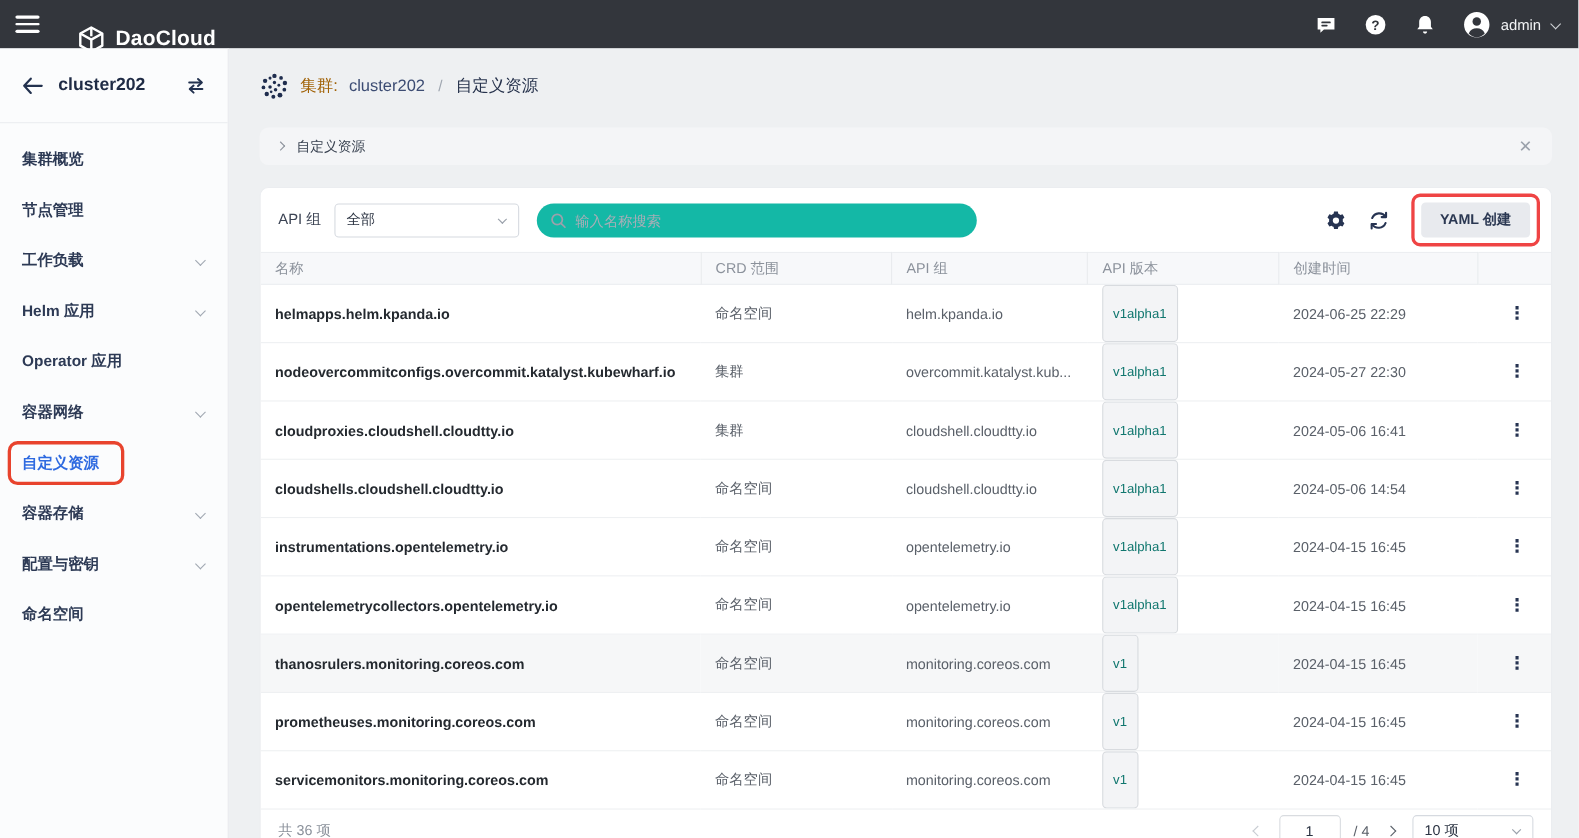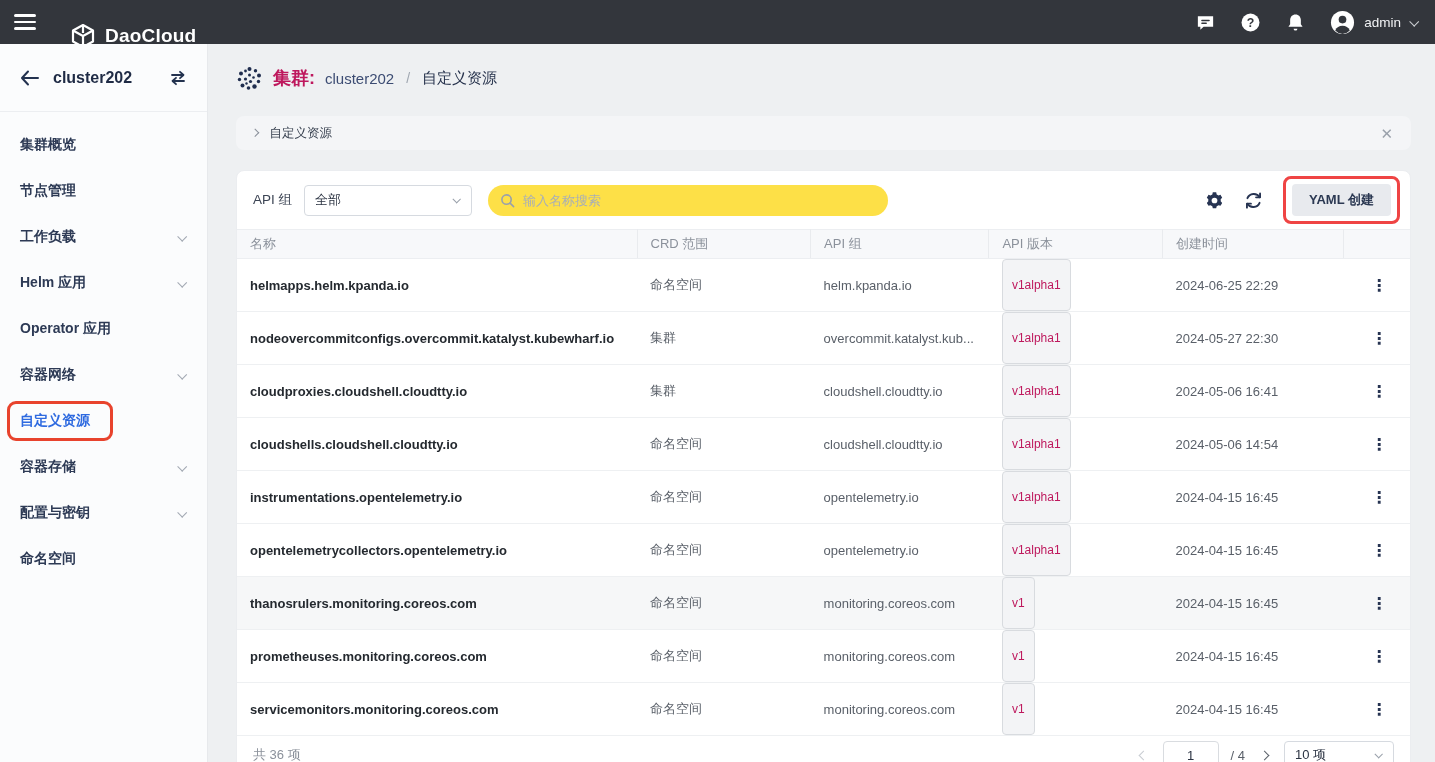--- a/index.html
+++ b/index.html
@@ -41,42 +41,42 @@
   .side-label { font-size:14px; font-weight:600; color:#2d3a55; flex:1; }
   .side-item.active .side-label { color:#2e6ae0; }
   .side-chev { color:#a0a7b1; margin-right:2px; }
   .red-box { position:absolute; left:7px; top:3px; width:106px; height:40px;
     border:3px solid #e8432d; border-radius:9px; pointer-events:none; }
 
   
   .main { flex:1; background:#eef0f2; padding:14px 24px 0 28px; overflow:hidden; }
   .crumb-row { height:40px; display:flex; align-items:center; gap:10px; }
   .crumb-ico { display:flex; }
-  .crumb-prefix { font-size:18px; font-weight:700; color:#be185d; }
+  .crumb-prefix { font-size:15px; font-weight:400; color:#a16207; }
   .crumb-link { font-size:15px; color:#3c4c73; cursor:pointer; }
   .crumb-sep { font-size:14px; color:#a0a7b1; padding:0 2px; }
   .crumb-cur { font-size:15px; color:#26324c; }
 
   
   .banner { margin-top:18px; height:34px; background:#f4f5f7; border-radius:8px;
     display:flex; align-items:center; padding:0 16px; }
   .banner .chev { width:5.5px; height:5.5px; color:#8b919b; }
   .banner-label { font-size:12.5px; color:#37404f; margin-left:12px; flex:1; }
   .banner-close { color:#9aa1ab; font-size:15px; cursor:pointer; line-height:1; padding:2px; }
 
   
   .card { margin-top:20px; background:#fff; border:1px solid #ebedf0; border-radius:8px;
     overflow:hidden; }
   .toolbar { display:flex; align-items:center; padding:13px 16px; }
   .tb-label { font-size:13.5px; color:#3c4454; margin-right:12px; }
   .select { width:168px; height:31px; background:#fff; border:1px solid #d6dae0; border-radius:4px;
     display:flex; align-items:center; padding:0 10px; cursor:pointer; }
   .select .sel-val { font-size:13px; color:#2b3342; flex:1; }
   .select .chev { width:6px; height:6px; color:#9aa1ab; margin-right:2px; }
-  .search { width:400px; height:31px; background:#fde047; border-radius:16px; display:flex;
+  .search { width:400px; height:31px; background:#14b8a6; border-radius:16px; display:flex;
     align-items:center; padding:0 12px; margin-left:16px; }
   .search svg { flex:none; }
   .search input { border:none; outline:none; background:transparent; font-size:13px;
     color:#37404f; margin-left:8px; width:100%;
     font-family:"Liberation Sans","DejaVu Sans",sans-serif; }
   .search input::placeholder { color:#a8aeb7; }
   .tb-right { margin-left:auto; display:flex; align-items:center; gap:20px; }
   .ico-btn { display:flex; color:#273452; cursor:pointer; }
   .yaml-annot { border:3px solid #ef4444; border-radius:8px; padding:5px 6px; margin:-8px -6px -8px 0; }
   .yaml-btn { height:32px; background:#e8eaee; border:none; border-radius:4px; padding:0 17px;
@@ -89,21 +89,21 @@
   col.c4{width:14.8%} col.c5{width:15.4%} col.c6{width:5.7%}
   thead th { background:#f7f8fa; height:29px; font-size:13px; font-weight:400; color:#8b919b;
     text-align:left; padding:0 0 0 13px; border-top:1px solid #eceef1;
     border-bottom:1px solid #eceef1; border-right:1px solid #e9ebee; }
   thead th:last-child { border-right:none; }
   tbody td { height:45px; border-bottom:1px solid #eef0f2; font-size:13px; color:#5a6069;
     padding:0 8px 0 13px; overflow:hidden; white-space:nowrap; text-overflow:ellipsis; }
   tbody tr.hl td { background:#f6f7f8; }
   .nm { font-weight:700; color:#24292f; font-size:13px; }
   .badge { display:inline-block; background:#f3f4f6; border:1px solid #d8dbdf; border-radius:4px;
-    padding:18px 9px; font-size:12px; color:#be185d; }
+    padding:18px 9px; font-size:12px; color:#0f766e; }
   .c-act { text-align:center; }
   .kebab { font-size:16px; font-weight:700; color:#273452; cursor:pointer; letter-spacing:0; }
 
   
   .tfoot { height:38px; display:flex; align-items:center; padding:0 16px; }
   .total { font-size:13px; color:#8b919b; }
   .pager { margin-left:auto; display:flex; align-items:center; gap:12px; }
   .pg-prev { color:#c8ccd2; display:flex; padding:4px; }
   .pg-next { color:#5a6069; display:flex; padding:4px; cursor:pointer; }
   .pg-input { width:56px; height:28px; border:1px solid #d9dce0; border-radius:4px;

